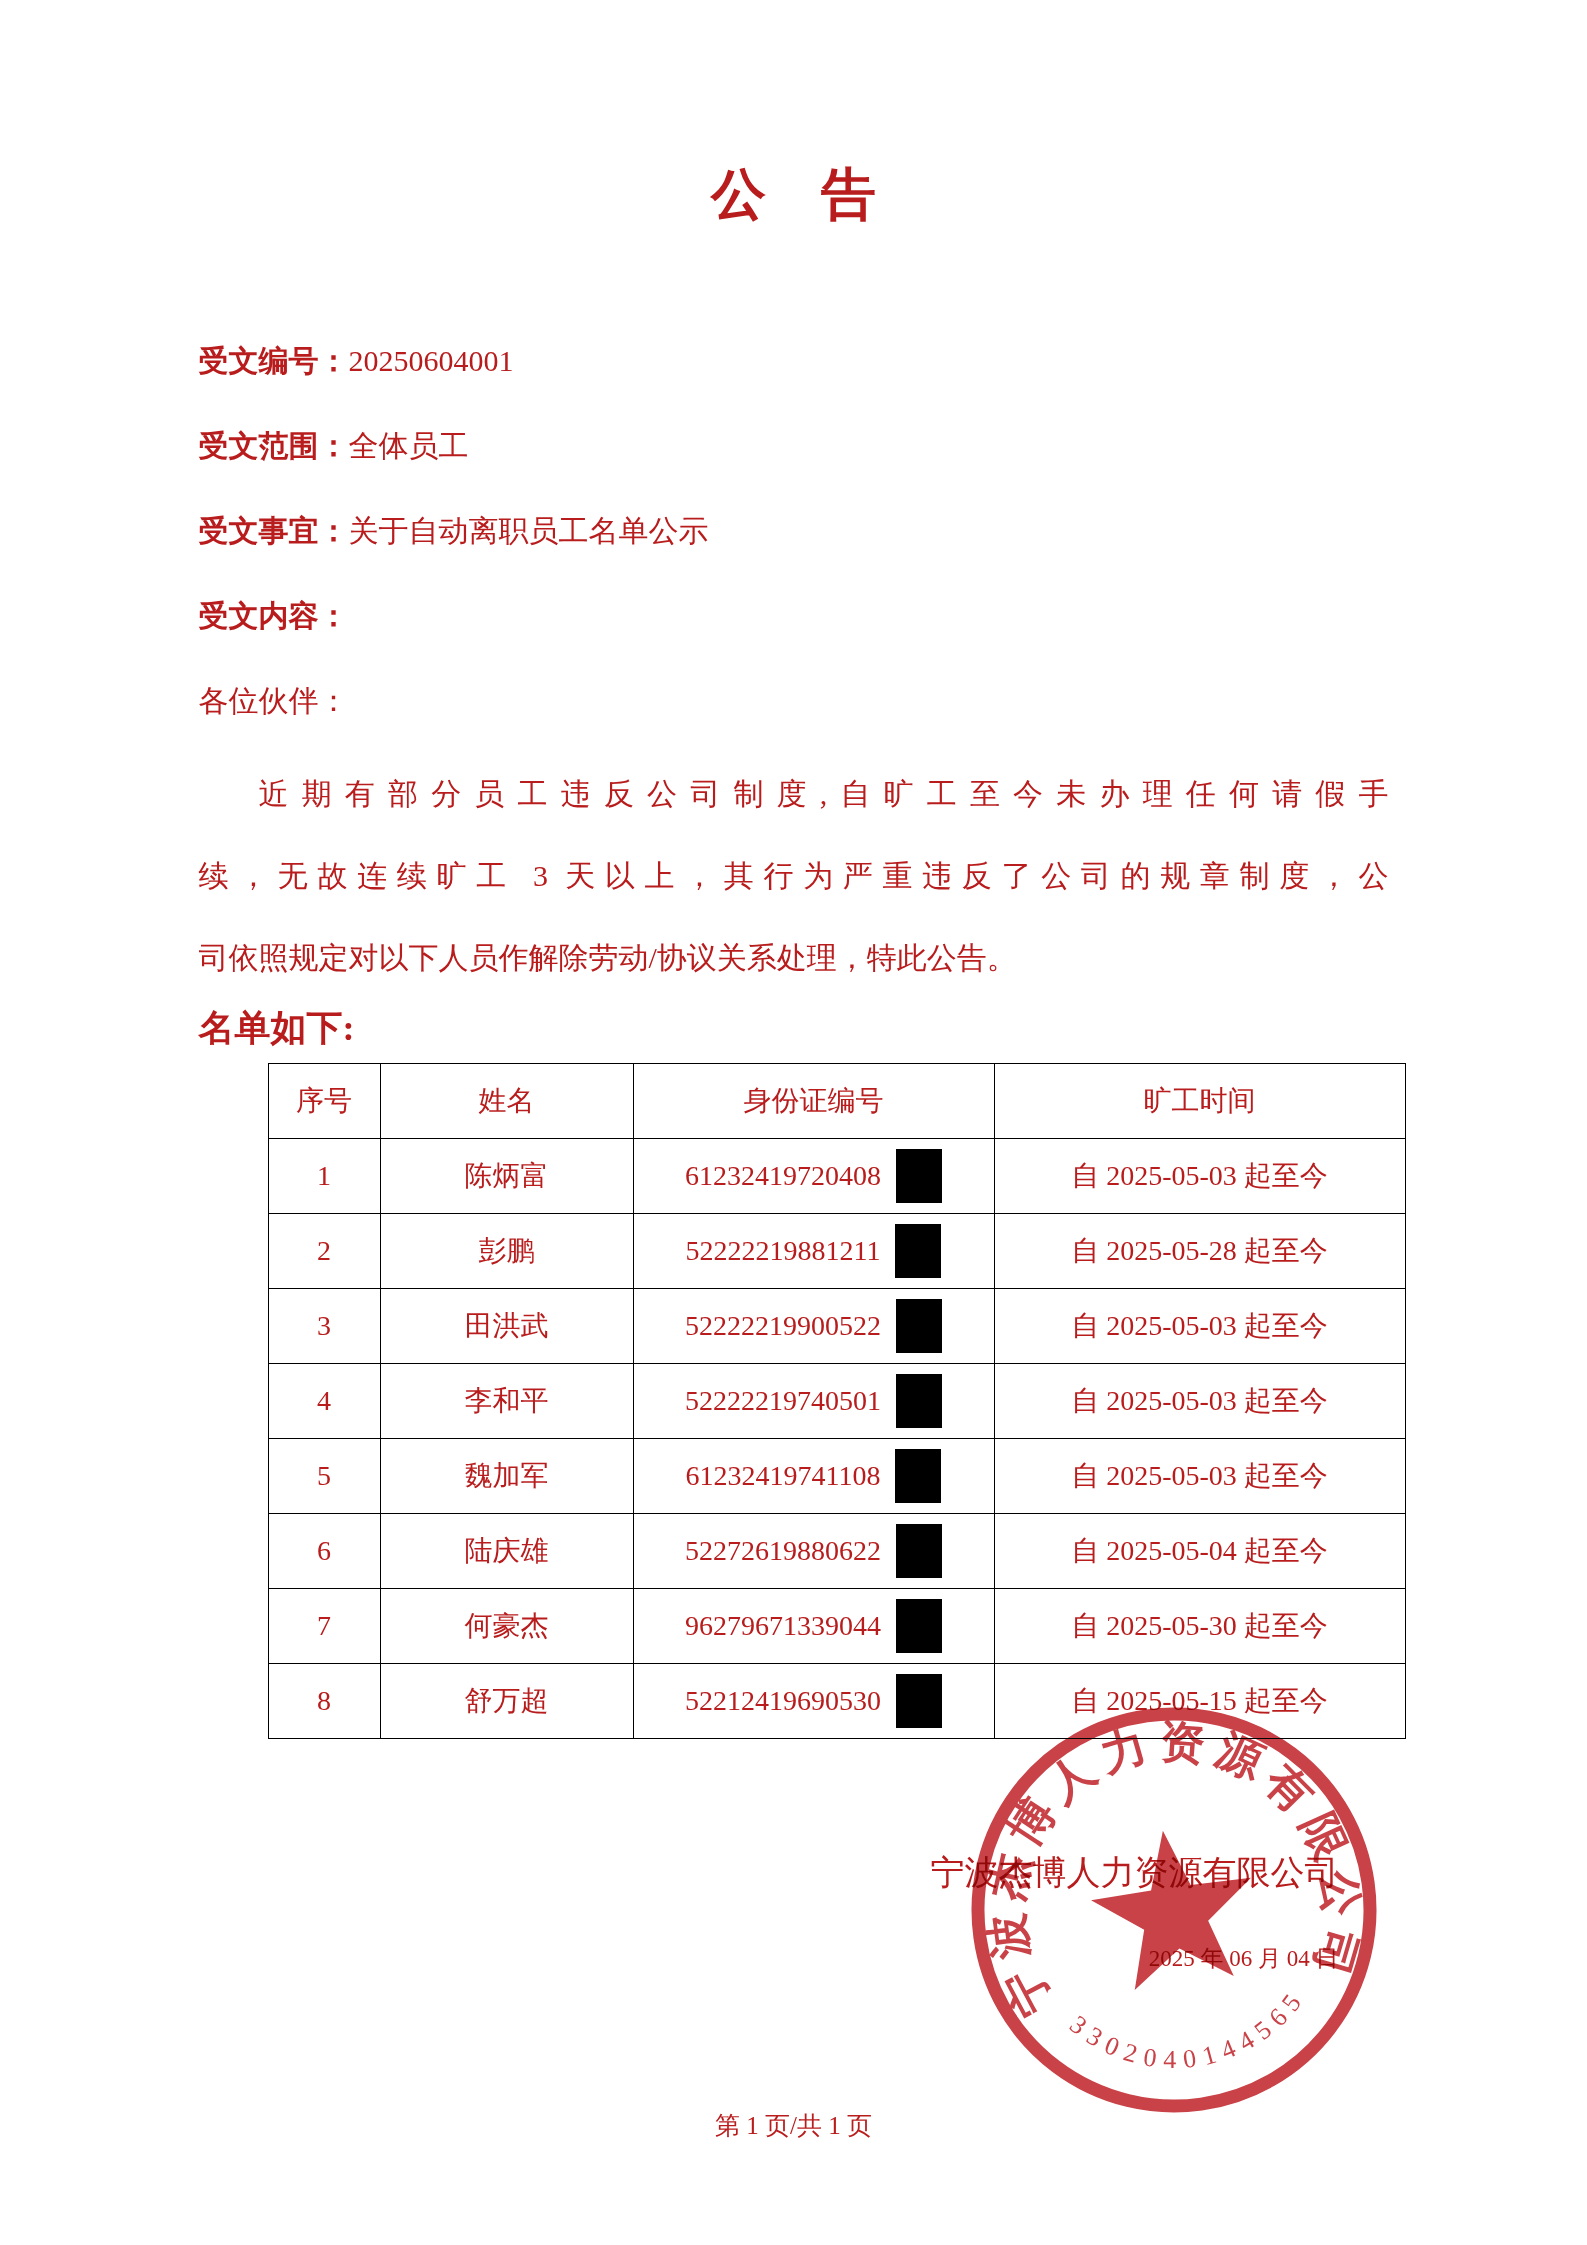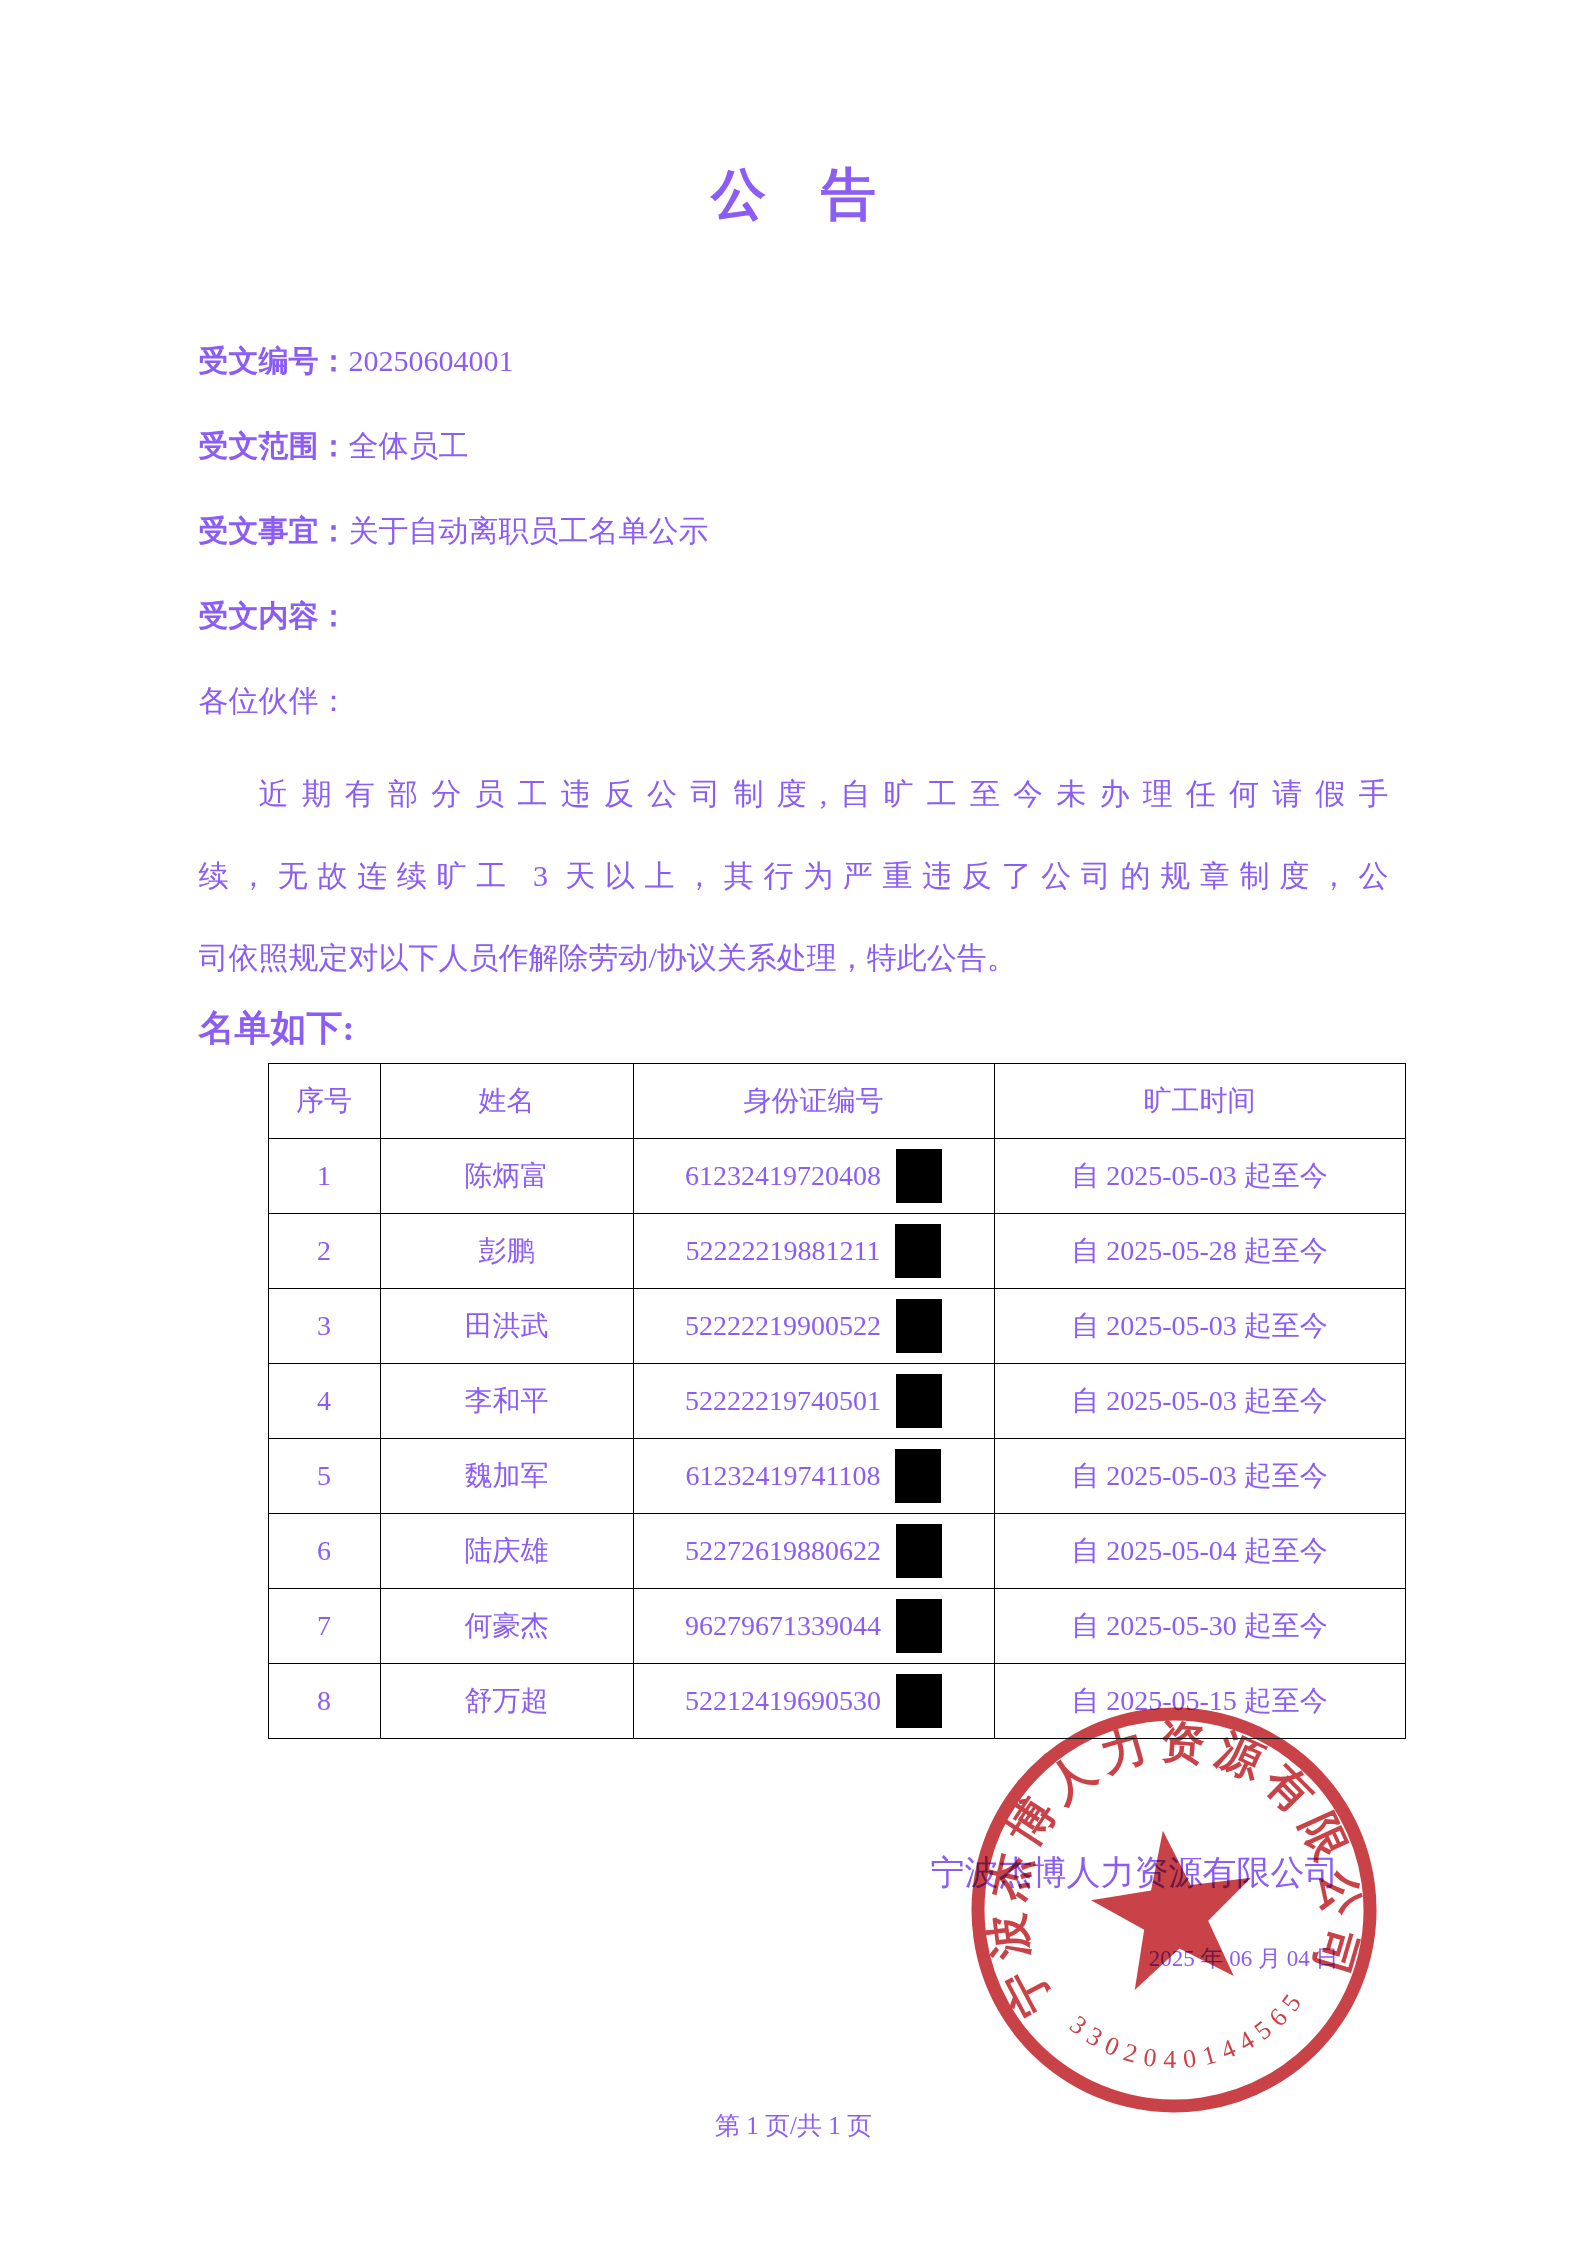--- a/index.html
+++ b/index.html
@@ -1,21 +1,21 @@
 <!DOCTYPE html>
 <html><head>
 <meta charset="utf-8">
 <style>
   html,body{margin:0;padding:0;background:#ffffff;}
   .page{
     position:relative;
     width:1530px;height:2245px;
     margin:0 auto;
     background:#ffffff;
-    color:#8b5cf6;
+    color:#b91c1c;
     font-family:"Liberation Serif","DejaVu Serif",serif;
     overflow:hidden;
   }
   .doc-title{
     padding-top:160px;
     text-align:center;
     font-size:55px;
     font-weight:bold;
     line-height:70px;
   }

